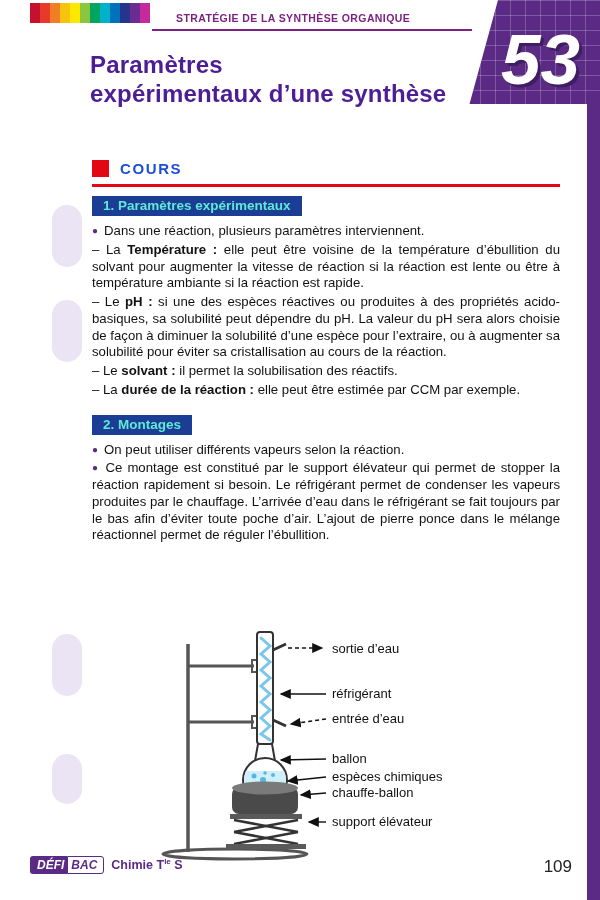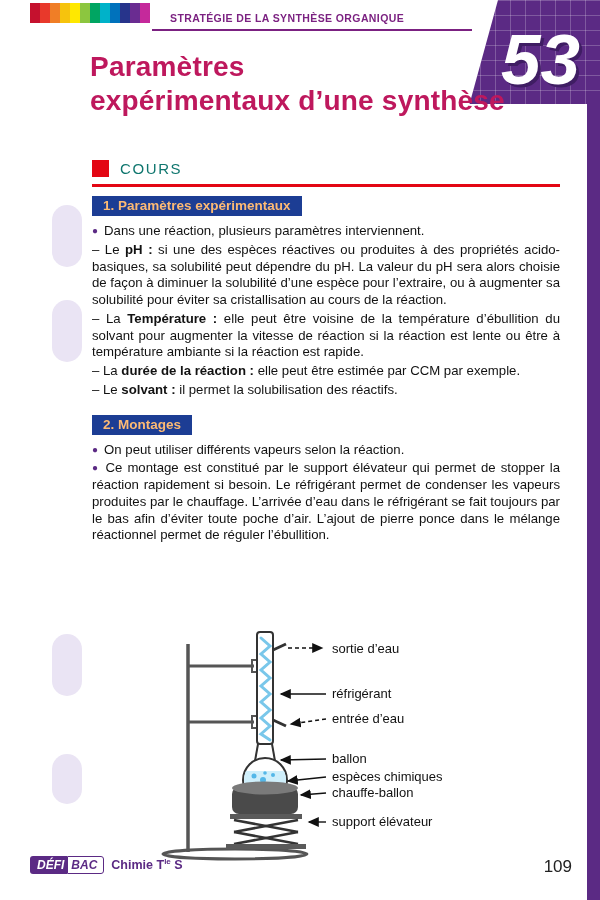--- a/index.html
+++ b/index.html
@@ -18,44 +18,44 @@
   .rainbow span:nth-child(4){background:#f6c30d}
   .rainbow span:nth-child(5){background:#ffe800}
   .rainbow span:nth-child(6){background:#8cc63f}
   .rainbow span:nth-child(7){background:#00a562}
   .rainbow span:nth-child(8){background:#00b2c9}
   .rainbow span:nth-child(9){background:#0072bc}
   .rainbow span:nth-child(10){background:#27348b}
   .rainbow span:nth-child(11){background:#6a2c91}
   .rainbow span:nth-child(12){background:#c5299b}
 
-  .series-title { position:absolute; left:170px; top:12px; font-size:10.5px; font-weight:bold;
+  .series-title { position:absolute; left:176px; top:12px; font-size:10.5px; font-weight:bold;
     color:#7b2181; letter-spacing:.4px;text-align:center; }
   .header-rule { position:absolute; left:152px; top:29px; width:320px; height:2px; background:#7b2181; }
 
   
   .corner { position:absolute; top:0; right:0; width:150px; height:104px;
     background-color:#5b2a84;
     background-image:
       repeating-linear-gradient(to right, rgba(255,255,255,.22) 0 1px, transparent 1px 15px),
       repeating-linear-gradient(to bottom, rgba(255,255,255,.22) 0 1px, transparent 1px 15px);
     clip-path: polygon(32% 0, 100% 0, 100% 100%, 13% 100%); }
   .chapter-number { position:absolute; top:24px; right:20px; font-size:71px; line-height:1;
     font-weight:bold; font-style:italic; color:#ffffff; text-shadow:3px 3px 0 #3f1d63; }
 
-  .page-title { position:absolute; left:90px; top:50px; color:#be185d; font-size:28px;
+  .page-title { position:absolute; left:90px; top:50px; color:#4c1d95; font-size:24px;
     font-weight:bold; line-height:1.22; letter-spacing:.2px; }
 
   .cours-row { position:absolute; left:92px; top:160px; display:flex; align-items:center; gap:11px; }
   .cours-square { width:17px; height:17px; background:#e30613; }
-  .cours-label { color:#0f766e; font-weight:normal; font-size:15px; letter-spacing:1.6px; }
+  .cours-label { color:#1d4ed8; font-weight:bold; font-size:15px; letter-spacing:1.6px; }
   .cours-rule { position:absolute; left:92px; top:184px; width:468px; height:2.5px; background:#e30613; }
 
   .content { position:absolute; left:92px; top:196px; width:468px; font-size:13.2px; color:#121212; }
-  .section-heading { display:inline-block; background:#1c3d94; color:#fdba74; font-weight:bold;
+  .section-heading { display:inline-block; background:#1c3d94; color:#5eead4; font-weight:bold;
     font-size:13.5px; padding:2px 11px 3px; margin:0 0 7px; }
   .section-heading.second { margin-top:14px; }
   .para { margin:0 0 2px; text-align:justify; line-height:1.27; }
   .para b { font-weight:bold; }
   .bulleted::before { content:"●"; color:#5b2a84; font-size:10px; margin-right:6px;
     position:relative; top:-1px; }
 
   
   .tab { position:absolute; left:52px; width:30px; background:#eae4f4; border-radius:15px; }
   .tab.t1 { top:205px; height:62px; }
@@ -118,27 +118,27 @@
   <div class="tab t2"></div>
   <div class="tab t3"></div>
   <div class="tab t4"></div>
 
   <div class="content">
 
     <div class="section-heading">1. Paramètres expérimentaux</div>
 
     <p class="para bulleted"><span>Dans une réaction, plusieurs paramètres interviennent.</span></p>
 
+    <p class="para"><span>– La </span><b>Température :</b><span> elle peut être voisine de la température d’ébullition du solvant pour augmenter la vitesse de réaction si la réaction est lente ou être à température ambiante si la réaction est rapide.</span></p>
+
     <p class="para"><span>– Le </span><b>pH :</b><span> si une des espèces réactives ou produites à des propriétés acido-basiques, sa solubilité peut dépendre du pH. La valeur du pH sera alors choisie de façon à diminuer la solubilité d’une espèce pour l’extraire, ou à augmenter sa solubilité pour éviter sa cristallisation au cours de la réaction.</span></p>
 
-    <p class="para"><span>– La </span><b>Température :</b><span> elle peut être voisine de la température d’ébullition du solvant pour augmenter la vitesse de réaction si la réaction est lente ou être à température ambiante si la réaction est rapide.</span></p>
+    <p class="para"><span>– Le </span><b>solvant :</b><span> il permet la solubilisation des réactifs.</span></p>
 
     <p class="para"><span>– La </span><b>durée de la réaction :</b><span> elle peut être estimée par CCM par exemple.</span></p>
-
-    <p class="para"><span>– Le </span><b>solvant :</b><span> il permet la solubilisation des réactifs.</span></p>
 
     <div class="section-heading second">2. Montages</div>
 
     <p class="para bulleted"><span>On peut utiliser différents vapeurs selon la réaction.</span></p>
 
 
     <p class="para bulleted"><span>Ce montage est constitué par le support élévateur qui permet de stopper la réaction rapidement si besoin. Le réfrigérant permet de condenser les vapeurs produites par le chauffage. L’arrivée d’eau dans le réfrigérant se fait toujours par le bas afin d’éviter toute poche d’air. L’ajout de pierre ponce dans le mélange réactionnel permet de réguler l’ébullition.</span></p>
 
   </div>
 

